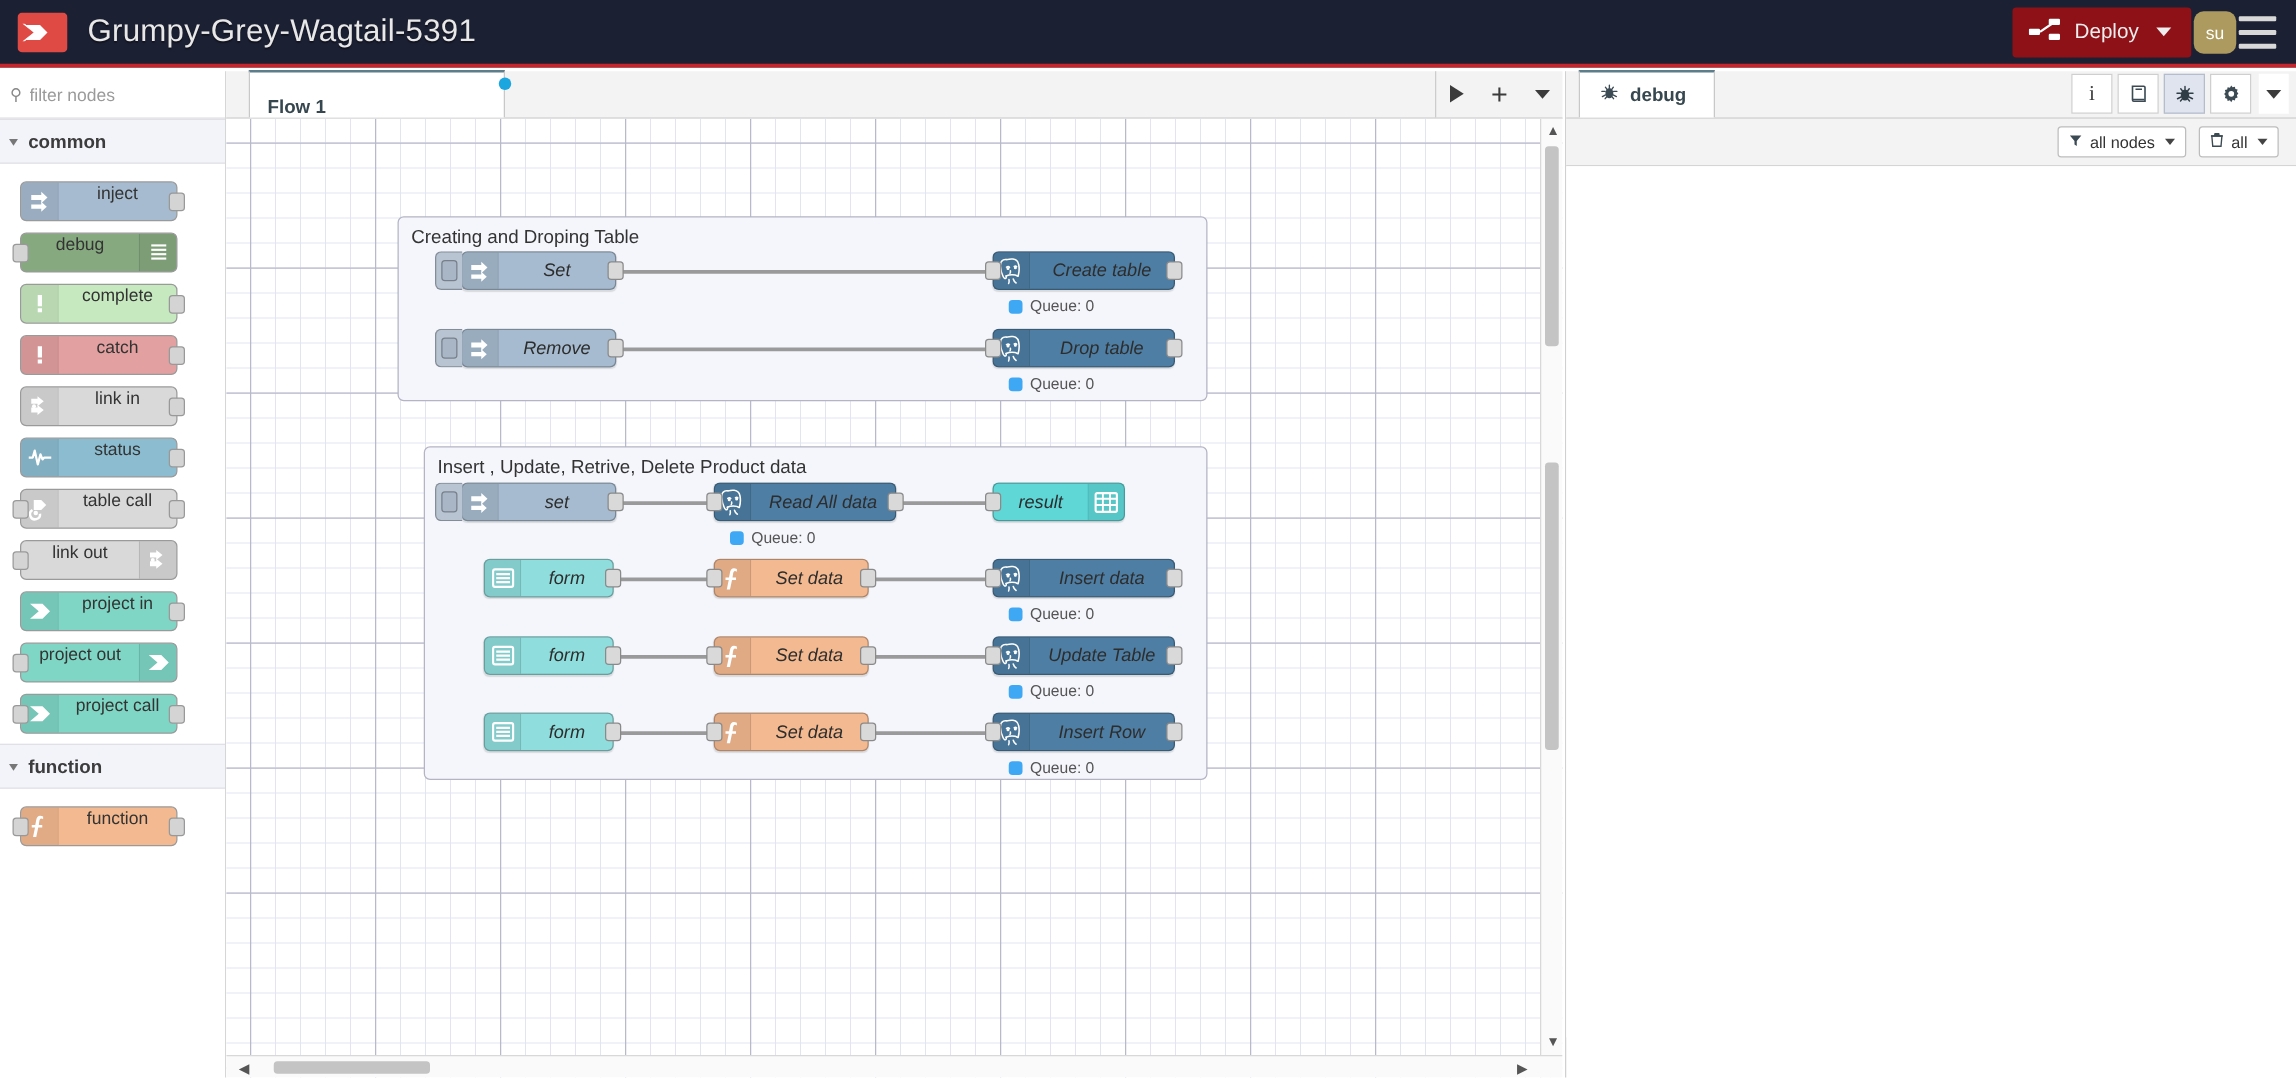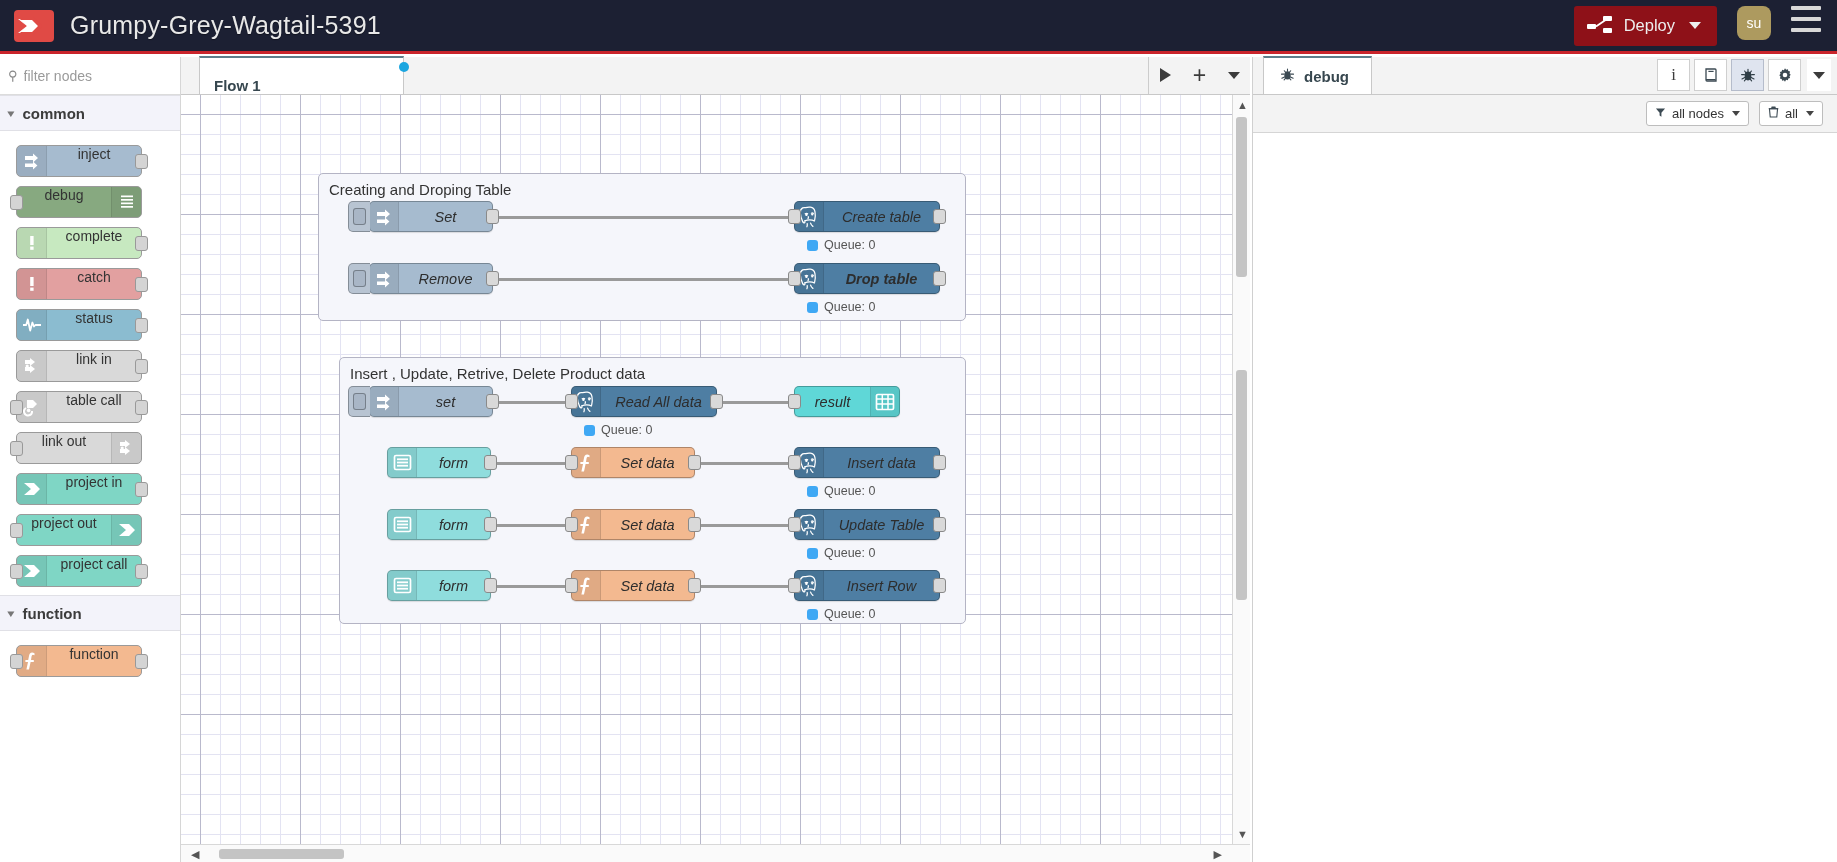--- a/index.html
+++ b/index.html
@@ -22,22 +22,22 @@
     width: 40px; height: 32px; margin-left: 14px;
     position: relative; flex: none;
   }
   #logo-mark svg { display: block; }
   #app-title {
     color: #e8e8e8; font-size: 25px; margin-left: 16px;
     letter-spacing: 0.2px; font-weight: 400;
     text-shadow: 0 1px 1px rgba(0,0,0,.4);
   }
   #header-right {
-    margin-left: auto; display: flex; align-items: flex-start;
-    padding-right: 16px; gap: 20px;
+    margin-left: auto; display: flex; align-items: center;
+    padding-right: 16px; gap: 2px;
   }
   #deploy-btn {
     background: #8e1118; height: 40px; border-radius: 3px;
     display: flex; align-items: center; cursor: pointer;
     border: none;
   }
   .deploy-main {
     display: flex; align-items: center; gap: 11px;
     padding: 0 14px 0 13px; height: 100%;
   }
@@ -407,40 +407,40 @@
               <svg width="20" height="20" viewBox="0 0 20 20">
                 <rect x="8.2" y="3" width="3.4" height="9" fill="#ffffff"></rect>
                 <rect x="8.2" y="13.6" width="3.4" height="3.2" fill="#ffffff"></rect>
               </svg>
             </span>
             <span class="pn-label">catch</span>
             <span class="port out"></span>
           </div>
         </div>
         <div class="pnode-row">
-          <div class="pnode" style="background:#8bbcd0">
-            <span class="pn-icon ">
-              <svg width="20" height="20" viewBox="0 0 20 20">
-                <path d="M1 10 h3.2 l1.6 -5.5 l2.4 11 l2.2 -8 l1.6 4 l1.4 -1.5 H19" stroke="#ffffff" stroke-width="1.8" fill="none" stroke-linejoin="round"></path>
-              </svg>
-            </span>
-            <span class="pn-label">status</span>
-            <span class="port out"></span>
-          </div>
-        </div>
-        <div class="pnode-row">
           <div class="pnode" style="background:#d9d9d9">
             <span class="pn-icon ">
               <svg width="20" height="20" viewBox="0 0 20 20">
                 <path d="M3 4 h5 v-2 l5 4 l-5 4 V8 H3 Z" fill="#ffffff"></path>
                 <path d="M3 11 h5 v-2 l5 4 l-5 4 v-2 H3 Z" fill="#ffffff"></path>
                 <circle cx="5.2" cy="10" r="1.6" fill="#ffffff"></circle>
               </svg>
             </span>
             <span class="pn-label">link in</span>
+            <span class="port out"></span>
+          </div>
+        </div>
+        <div class="pnode-row">
+          <div class="pnode" style="background:#8bbcd0">
+            <span class="pn-icon ">
+              <svg width="20" height="20" viewBox="0 0 20 20">
+                <path d="M1 10 h3.2 l1.6 -5.5 l2.4 11 l2.2 -8 l1.6 4 l1.4 -1.5 H19" stroke="#ffffff" stroke-width="1.8" fill="none" stroke-linejoin="round"></path>
+              </svg>
+            </span>
+            <span class="pn-label">status</span>
             <span class="port out"></span>
           </div>
         </div>
         <div class="pnode-row">
           <div class="pnode" style="background:#d9d9d9">
             <span class="pn-icon ">
               <svg width="20" height="20" viewBox="0 0 20 20">
                 <path d="M5 3 h6 l4 4 l-4 4 H5 Z" fill="#ffffff"></path>
                 <path d="M4 11 a4 4 0 1 0 6 3" stroke="#ffffff" stroke-width="2" fill="none"></path>
                 <circle cx="6.6" cy="13.4" r="1.8" fill="#ffffff"></circle>
@@ -617,21 +617,21 @@
           </span>
           <span class="fn-icon ">
             <svg width="20" height="20" viewBox="0 0 20 20">
               <path d="M3 5 h8 v-2.6 l5 4.6 l-5 4.6 V9 H3 Z" fill="#ffffff"></path>
                 <path d="M3 12.6 h8 v-2.2 l4.4 4 l-4.4 4 V16 H3 Z" fill="#ffffff"></path>
             </svg>
           </span>
           <span class="fn-label">Remove</span>
           <span class="fport out"></span>
         </div>
-        <div class="fnode" style="left: 613px; top: 168px; width: 146px; background: rgb(78, 126, 163); font-weight: bold;">
+        <div class="fnode" style="left: 613px; top: 168px; width: 146px; background: rgb(78, 126, 163);">
           <span class="fn-icon ">
             <svg width="24" height="25" viewBox="0 0 24 25">
                 <g fill="none" stroke="#ffffff" stroke-width="1.25" stroke-linecap="round" stroke-linejoin="round">
                   <path d="M17.6 16.4 c.9 -3.3 .8 -6.5 .4 -8.6 c-.4 -2.3 -2 -4.3 -4.6 -4.6 c-2 -.2 -3.6 .1 -4.7 .5 c-1.1 -.2 -2.2 -.2 -3 .2 C3.9 4.8 3.1 6.6 3.3 9 c.2 2.6 1.1 6 2.3 8.4 c.6 1.2 1.4 1.7 2 1.3 c.4 -.3 .5 -1 .3 -1.9"></path>
                   <path d="M10.2 19.6 c.2 1.3 .1 2.4 -.3 3.2"></path>
                   <path d="M13.6 19.2 c.4 1.4 1.2 2.6 2.3 3.2"></path>
                   <path d="M7.9 16.8 c1.3 -.6 3 -1 4.7 -1 c1.8 0 3.6 .4 4.8 1.2"></path>
                   <path d="M8.2 9.7 c.9 -.5 1.9 -.4 2.4 .1"></path>
                   <path d="M14.4 9.2 c.7 -.4 1.5 -.3 1.9 .2"></path>
                   <circle cx="9.4" cy="10.8" r=".6" fill="#ffffff"></circle>

